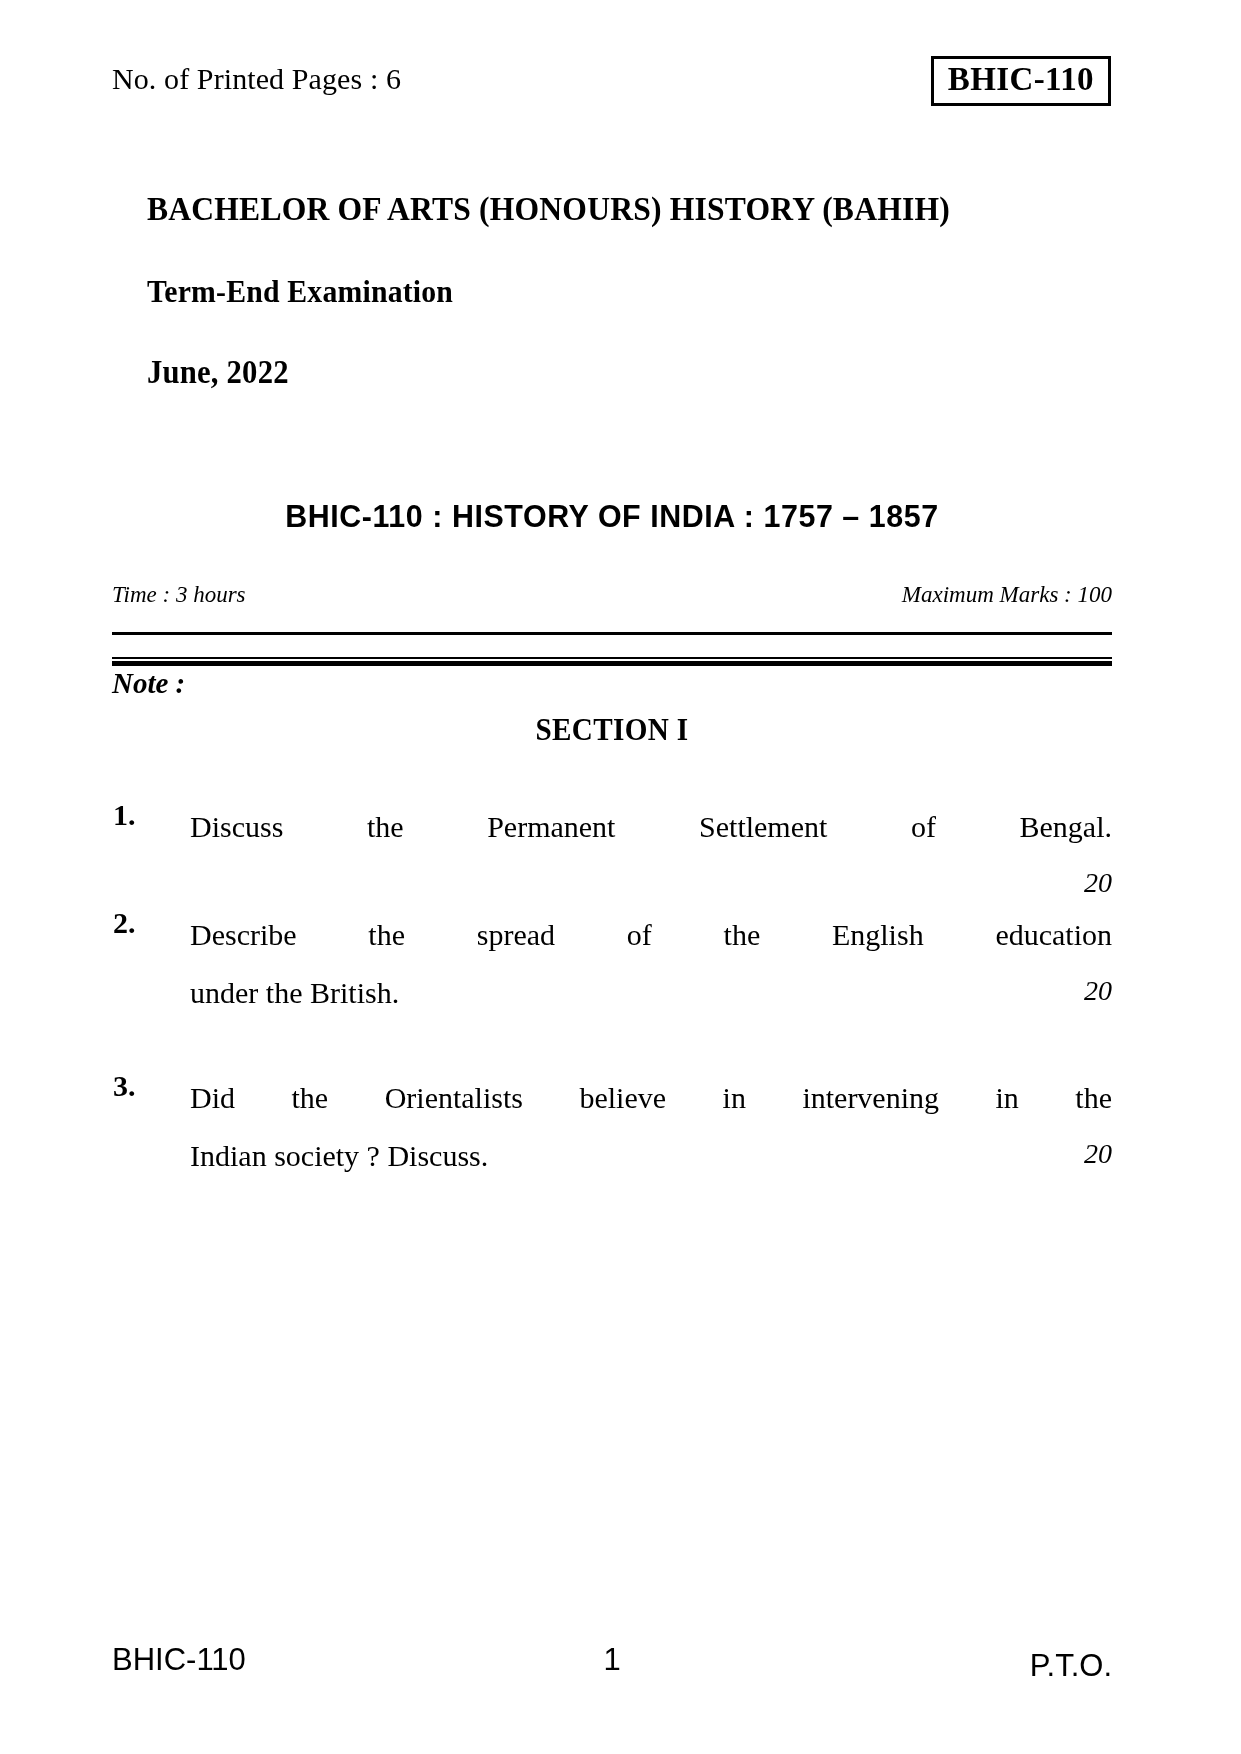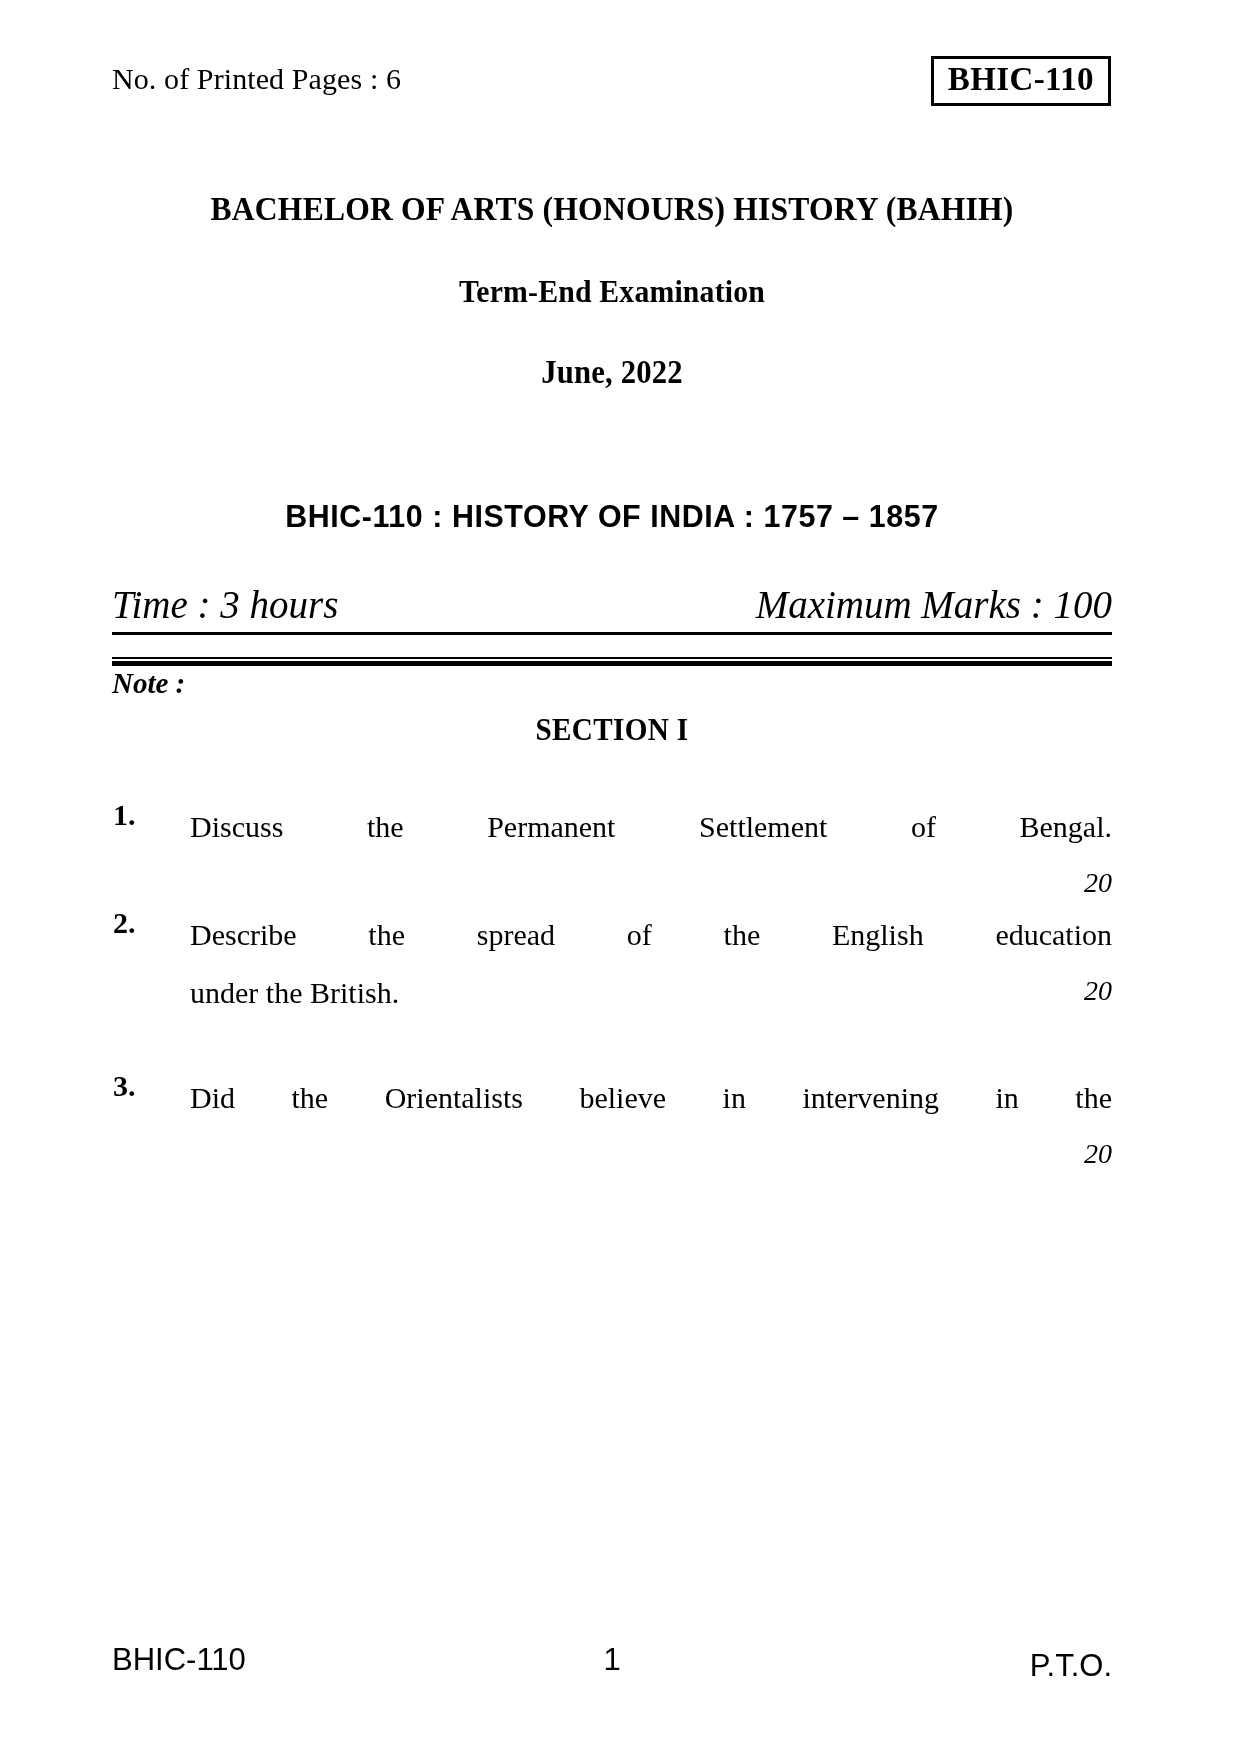--- a/index.html
+++ b/index.html
@@ -56,21 +56,21 @@
     font-weight: bold;
     font-family: "Liberation Serif", "DejaVu Serif", serif;
     letter-spacing: 0.4px;
     line-height: 1;
     display: block;
   }
 
   
   .title-block {
     margin-top: 44px;
-    text-align: center;
+    text-align: left;
   }
   .prog-title {
     font-size: 34px;
     font-weight: bold;
     line-height: 1.33;
     letter-spacing: 0.2px;
     transform: scaleX(0.93);
     transform-origin: center;
   }
   .exam-type {
@@ -103,21 +103,21 @@
   }
 
   
   .meta-row {
     margin-top: 47px;
     position: relative;
     height: 40px;
   }
   .meta-left, .meta-right {
     font-style: italic;
-    font-size: 39px;
+    font-size: 23px;
     position: absolute;
     top: 0;
     white-space: nowrap;
   }
   .meta-left  { left: 0; }
   .meta-right { right: 0; }
 
   .rule-single {
     margin-top: 10px;
     border: 0;
@@ -284,20 +284,21 @@
             <span class="q-marks-inline">20</span>
           </span>
         </div>
       </div>
 
       <div class="question">
         <span class="q-num">3.</span>
         <div class="q-body">
           <span class="q-line justified">Did the Orientalists believe in intervening in the</span>
           <span class="q-line last">
+            <span>Indian society ? Discuss.</span>
             <span class="q-marks-inline">20</span>
           </span>
         </div>
       </div>
 
     </div>
   </div>
 
   <div class="footer">
     <span class="f-left">BHIC-110</span>

